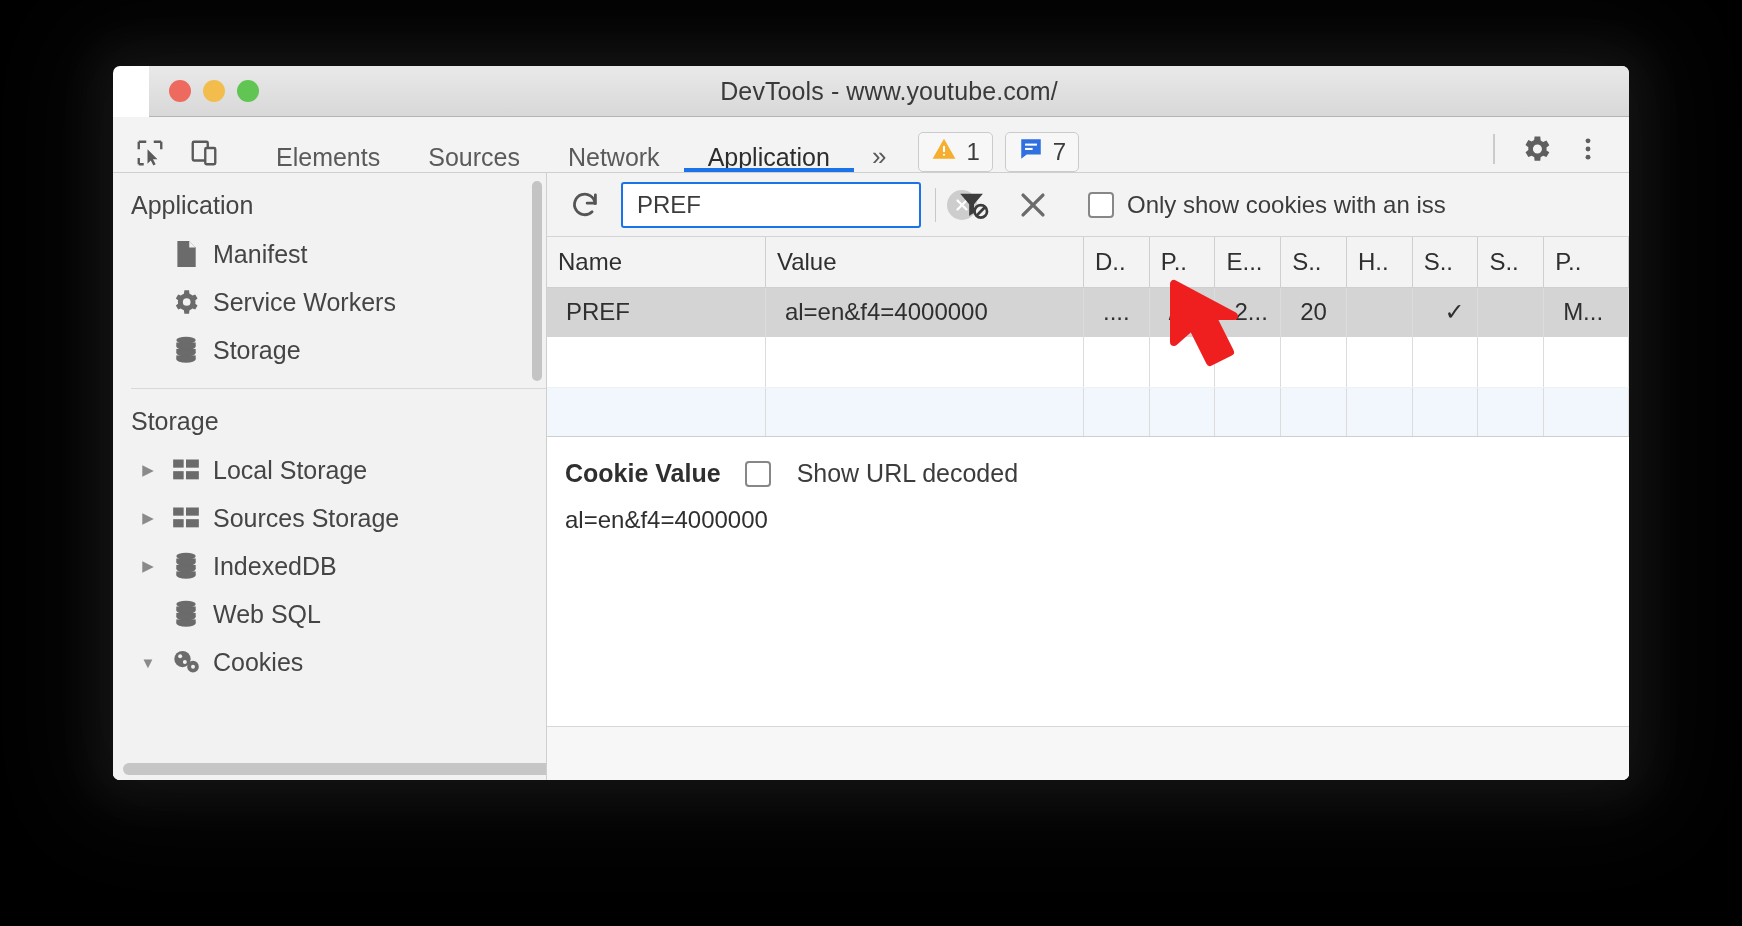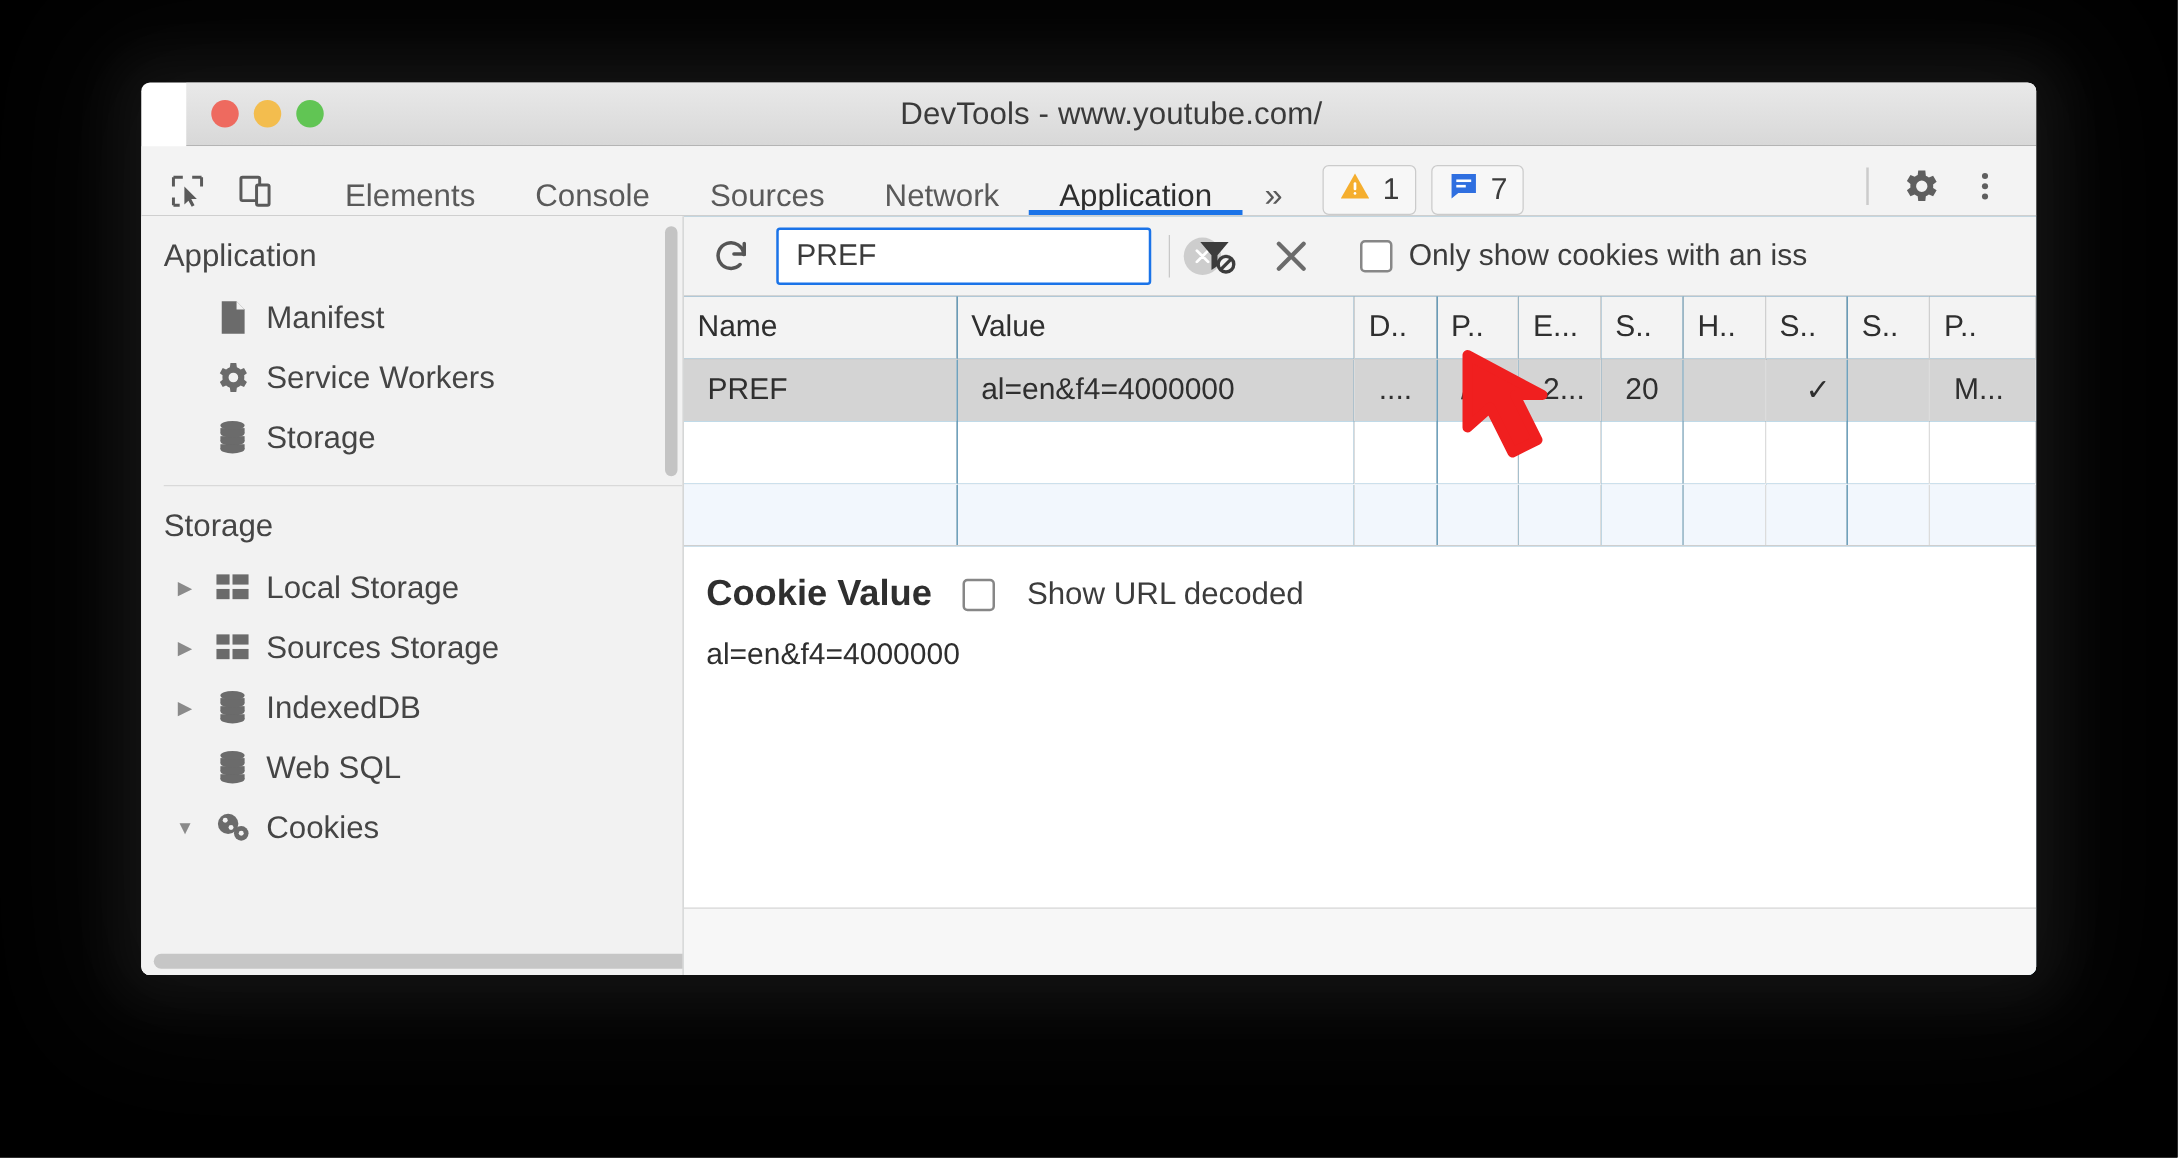--- a/index.html
+++ b/index.html
@@ -222,21 +222,21 @@
     border-radius: 6px;
     background: #c6c6c6;
   }
 
   
   .main {
     flex: 1;
     display: flex;
     flex-direction: column;
     overflow: hidden;
-    background: #0369a1;
+    background: #a3a3a3;
   }
 
   .cookie-toolbar {
     height: 64px;
     background: #f3f3f3;
     border-bottom: 1px solid #d4d4d4;
     display: flex;
     align-items: center;
     padding-left: 16px;
     gap: 14px;
@@ -349,21 +349,21 @@
     background: #ffffff;
     padding: 22px 0 0 18px;
     position: relative;
   }
   .detail-head {
     display: flex;
     align-items: center;
     gap: 24px;
   }
   .detail-title {
-    font-size: 29px;
+    font-size: 25px;
     font-weight: bold;
     color: #2f2f2f;
   }
   .detail-check {
     display: flex;
     align-items: center;
     gap: 26px;
     font-size: 25px;
     color: #3c3c3c;
   }
@@ -417,21 +417,20 @@
         <div class="ticon">
           <svg width="30" height="30" viewBox="0 0 24 24" fill="none" stroke="currentColor" stroke-width="1.9">
             <rect x="3" y="3" width="12" height="15" rx="1"></rect>
             <rect x="13" y="8" width="8" height="13" rx="1" fill="#f3f3f3"></rect>
           </svg>
         </div>
       </div>
       <div class="vsep"></div>
       <div class="tabs">
         <div class="tab">Elements</div>
-        <div class="tab">Console</div>
         <div class="tab">Sources</div>
         <div class="tab">Network</div>
         <div class="tab active">Application</div>
       </div>
       <div class="more-tabs">»</div>
       <div class="badges">
         <div class="badge">
           <span>
             <svg width="26" height="26" viewBox="0 0 24 24">
               <path d="M12 2.5L22.5 21H1.5z" fill="#f5ae2e"></path>

